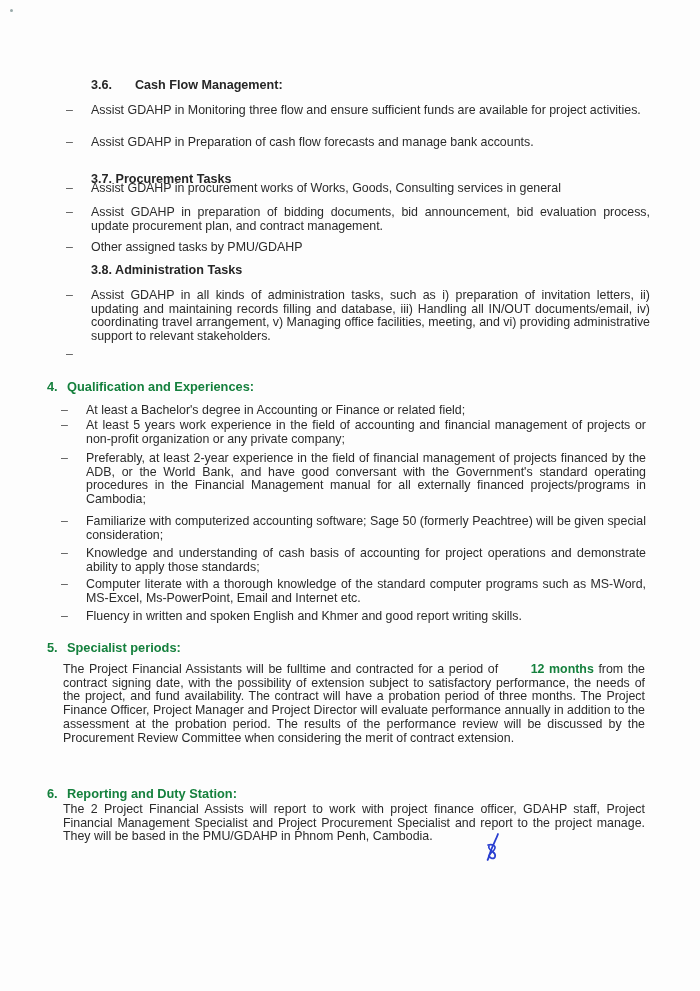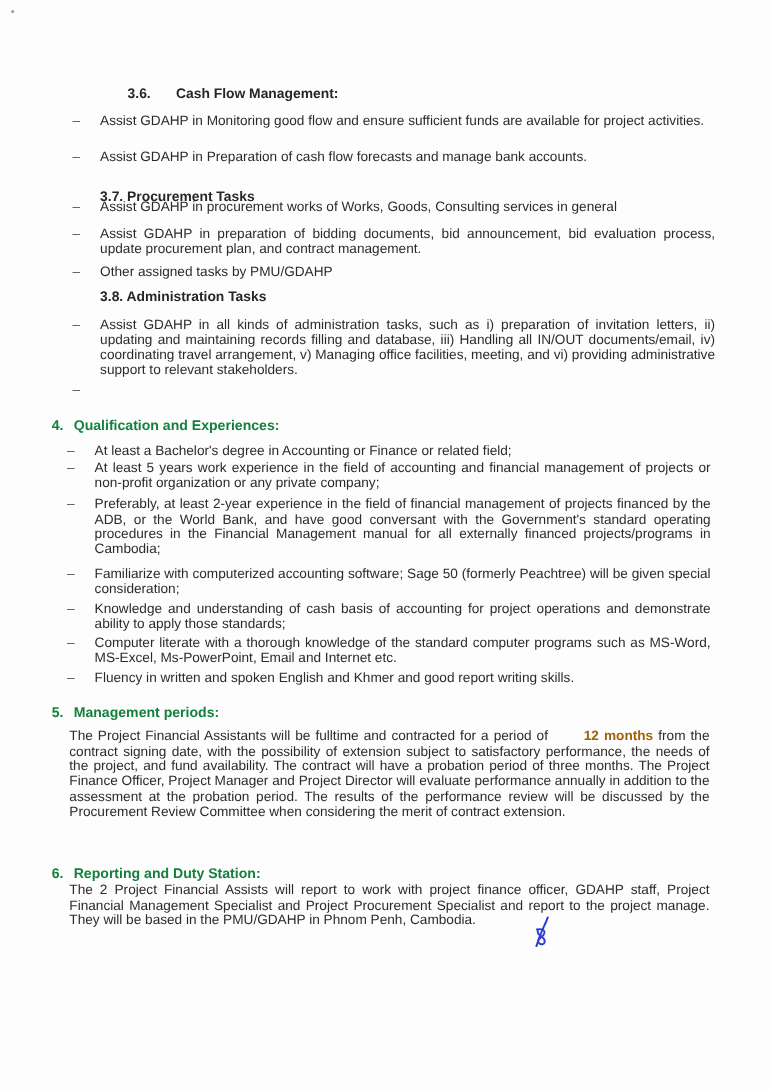--- a/index.html
+++ b/index.html
@@ -19,37 +19,37 @@
     .bullet {
       position: absolute; font-size: 12.4px; line-height: 13.6px; text-align: justify; color: #2b2b2b;
     }
     .bullet .dash { position: absolute; left: -25px; top: 0; color: #555; }
     .bullet.l1 { left: 91px; width: 559px; }
     .bullet.l2 { left: 86px; width: 560px; }
     .para {
       position: absolute; left: 63px; width: 582px; font-size: 12.4px; line-height: 13.7px;
       text-align: justify; color: #2b2b2b;
     }
-    .para b { color: #a16207; margin-left: 28px; }
+    .para b { color: #15803d; margin-left: 28px; }
     .signature { position: absolute; left: 483px; top: 832px; width: 22px; height: 30px; }
     .speck { position: absolute; width: 3px; height: 3px; border-radius: 50%; background: #9aa; }
   </style>
 </head>
 <body>
 
 <div class="page">
 
   <div class="speck" style="left:10px;top:9px;"></div>
 
-  <div class="sub-heading" style="top:78px;margin-left:25px;">
+  <div class="sub-heading" style="top:78px;">
     <span class="num">3.6.</span><span>Cash Flow Management:</span>
   </div>
   <div class="bullet l1" style="top:104px;">
     <span class="dash">–</span>
-    <span>Assist GDAHP in Monitoring good flow and ensure sufficient funds are available for project activities.</span>
+    <span>Assist GDAHP in Monitoring three flow and ensure sufficient funds are available for project activities.</span>
   </div>
   <div class="bullet l1" style="top:136px;">
     <span class="dash">–</span>
     <span>Assist GDAHP in Preparation of cash flow forecasts and manage bank accounts.</span>
   </div>
 
   <div class="sub-heading" style="top:172px;">
     <span>3.7.</span> <span>Procurement Tasks</span>
   </div>
   <div class="bullet l1" style="top:182px;">
@@ -102,21 +102,21 @@
   <div class="bullet l2" style="top:578px;">
     <span class="dash">–</span>
     <span>Computer literate with a thorough knowledge of the standard computer programs such as MS-Word, MS-Excel, Ms-PowerPoint, Email and Internet etc.</span>
   </div>
   <div class="bullet l2" style="top:610px;">
     <span class="dash">–</span>
     <span>Fluency in written and spoken English and Khmer and good report writing skills.</span>
   </div>
 
   <div class="heading" style="top:640px;">
-    <span class="num">5.</span><span>Management periods:</span>
+    <span class="num">5.</span><span>Specialist periods:</span>
   </div>
   <div class="para" style="top:663px;">
     <span>The Project Financial Assistants will be fulltime and contracted for a period of </span><b>12 months</b><span> from the contract signing date, with the possibility of extension subject to satisfactory performance, the needs of the project, and fund availability. The contract will have a probation period of three months. The Project Finance Officer, Project Manager and Project Director will evaluate performance annually in addition to the assessment at the probation period. The results of the performance review will be discussed by the Procurement Review Committee when considering the merit of contract extension.</span>
   </div>
 
   <div class="heading" style="top:771px;margin-top:15px;">
     <span class="num">6.</span><span>Reporting and Duty Station:</span>
   </div>
   <div class="para" style="top:803px;">
     <span>The 2 Project Financial Assists will report to work with project finance officer, GDAHP staff, Project Financial Management Specialist and Project Procurement Specialist and report to the project manage. They will be based in the PMU/GDAHP in Phnom Penh, Cambodia.</span>

